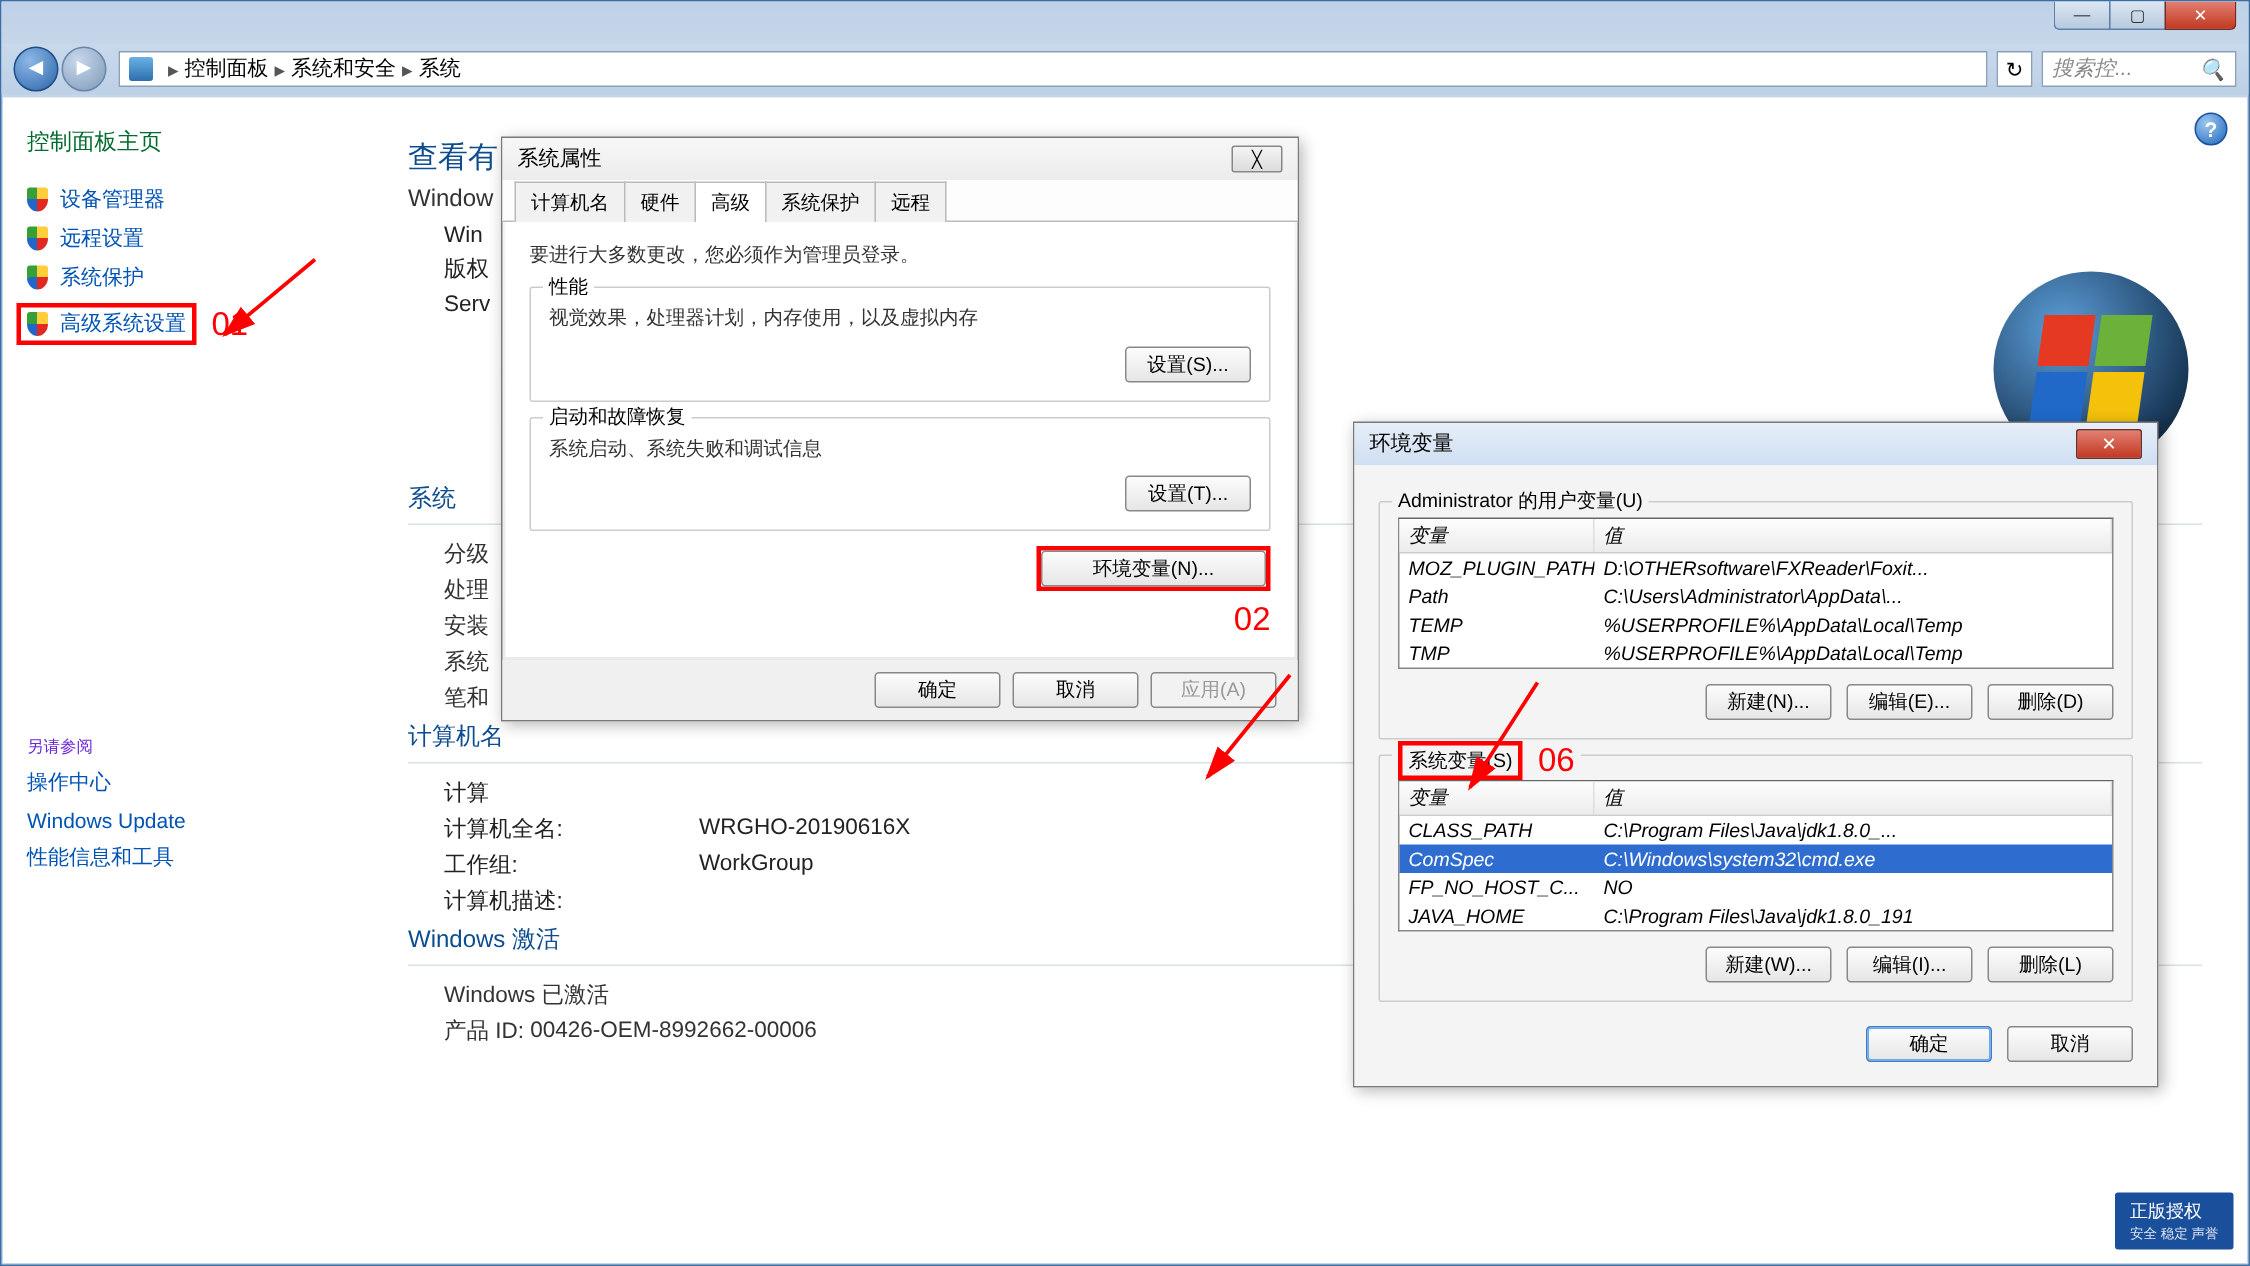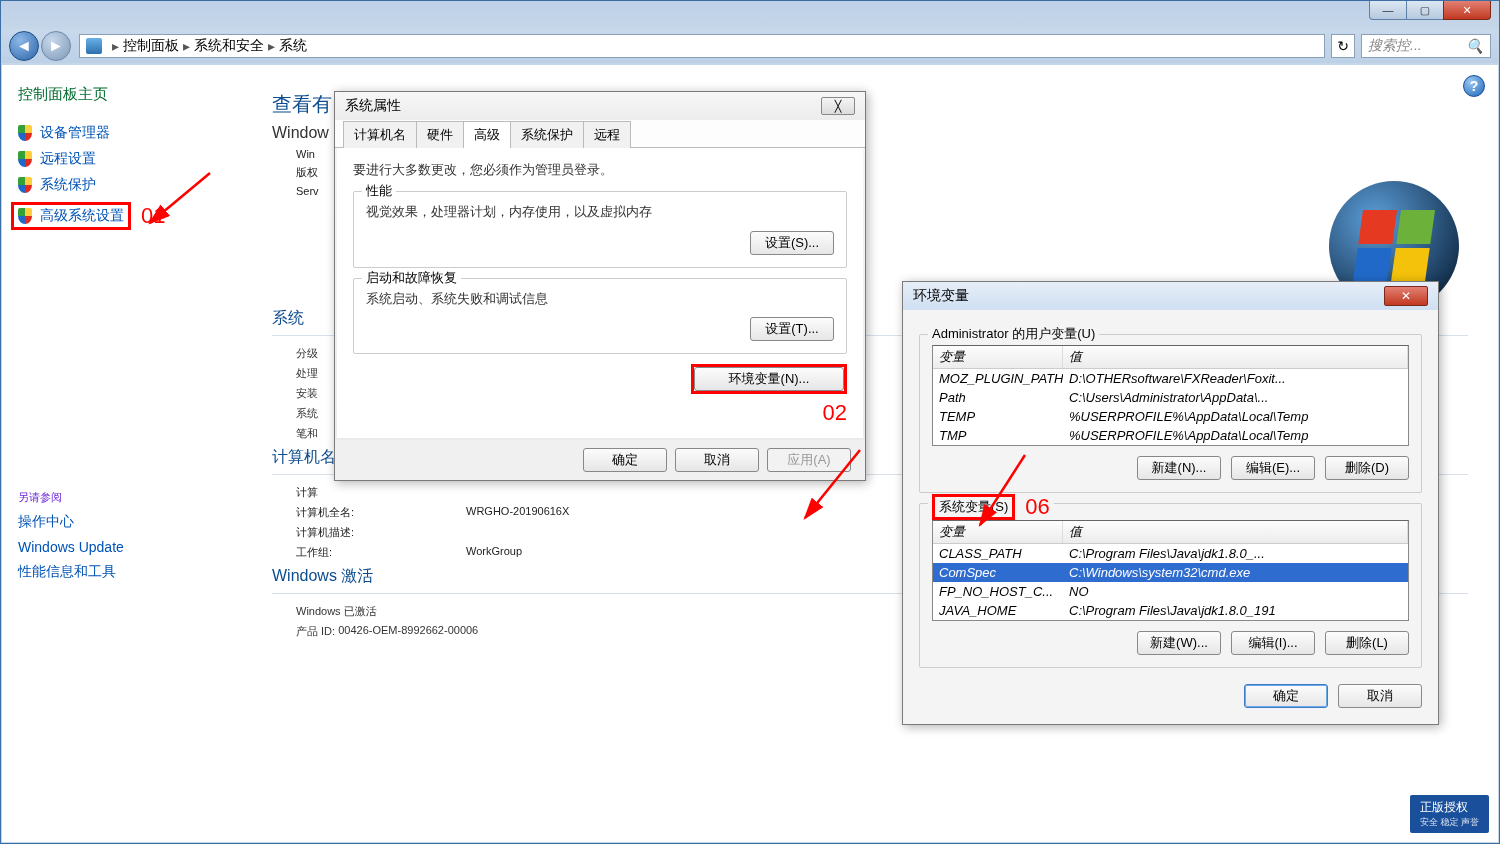--- a/index.html
+++ b/index.html
@@ -30,21 +30,21 @@
 .sidebar-home { color: #006b2e; font-size: 15px; margin-bottom: 20px; }
 .side-link { display: flex; align-items: center; margin: 8px 0; color: #0053b5; cursor: pointer; font-size:14px;}
 .shield { width: 14px; height: 16px; margin-right: 8px; background: conic-gradient(#ffce3a 0 25%, #e12921 0 50%, #2166c9 0 75%, #35a038 0 100%); border-radius: 2px 2px 50% 50%; }
 .red-box { border: 3px solid #ff0000; padding: 2px 4px; display:inline-flex; margin-left:-7px;}
 .num-label { color: #ff0000; font-size: 22px; font-weight: 400; }
 
 .main-panel { flex: 1; padding: 20px 30px; color: #333; }
 .section-title { font-size: 20px; color: #0d4c8e; margin: 6px 0; }
 .section-hr { border: none; border-top: 1px solid #d8e0ea; margin: 4px 0 10px 0;}
 .wedition-line { font-size:16px; margin-bottom:6px;}
-.field-row { display: flex; margin: 5px 0 5px 24px; font-size:11px;}
+.field-row { display: flex; margin: 5px 0 5px 24px; font-size:15px;}
 .field-label { width: 170px; color:#222; }
 .field-val { color:#222; }
 
 .win-logo { position:absolute; right:40px; top:180px; width:130px; height:130px; }
 .win-logo-circle { width:130px; height:130px; border-radius:50%; background: radial-gradient(circle at 35% 30%, #5c9ed9, #1a3a5a 70%, #040a14); display:flex; align-items:center; justify-content:center;}
 .win-flag { display:grid; grid-template:repeat(2,34px)/repeat(2,34px); gap:4px; transform: skewX(-8deg); }
 .win-flag div:nth-child(1){background:#e63921;} .win-flag div:nth-child(2){background:#6cb13a;} .win-flag div:nth-child(3){background:#2169c9;} .win-flag div:nth-child(4){background:#f4c20b;}
 
 .genuine-badge { position:absolute; right:10px; bottom:10px; background:#1a4f9c; color:#fff; padding:4px 10px; font-size:12px; border-radius:2px; }
 .genuine-badge .sub { font-size:9px; opacity:.85; }
@@ -193,26 +193,26 @@
       <div class="section-title" style="font-size:16px;">计算机名</div>
       <hr class="section-hr">
       <div class="field-row">
           <span class="field-label">计算</span>
         </div>
       <div class="field-row">
           <span class="field-label">计算机全名:</span>
           <span class="field-val">WRGHO-20190616X</span>
         </div>
       <div class="field-row">
+          <span class="field-label">工作组:</span>
+          <span class="field-val">WorkGroup</span>
+        </div>
+      <div class="field-row">
           <span class="field-label">计算机描述:</span>
           <span class="field-val"></span>
-        </div>
-      <div class="field-row">
-          <span class="field-label">工作组:</span>
-          <span class="field-val">WorkGroup</span>
         </div>
 
       <div class="section-title" style="font-size:16px;">Windows 激活</div>
       <hr class="section-hr">
       <div class="field-row">
           <span>Windows 已激活</span>
         </div>
       <div class="field-row"><span>产品 ID:</span>&nbsp;<span>00426-OEM-8992662-00006</span></div>
     </div>
   </div>

